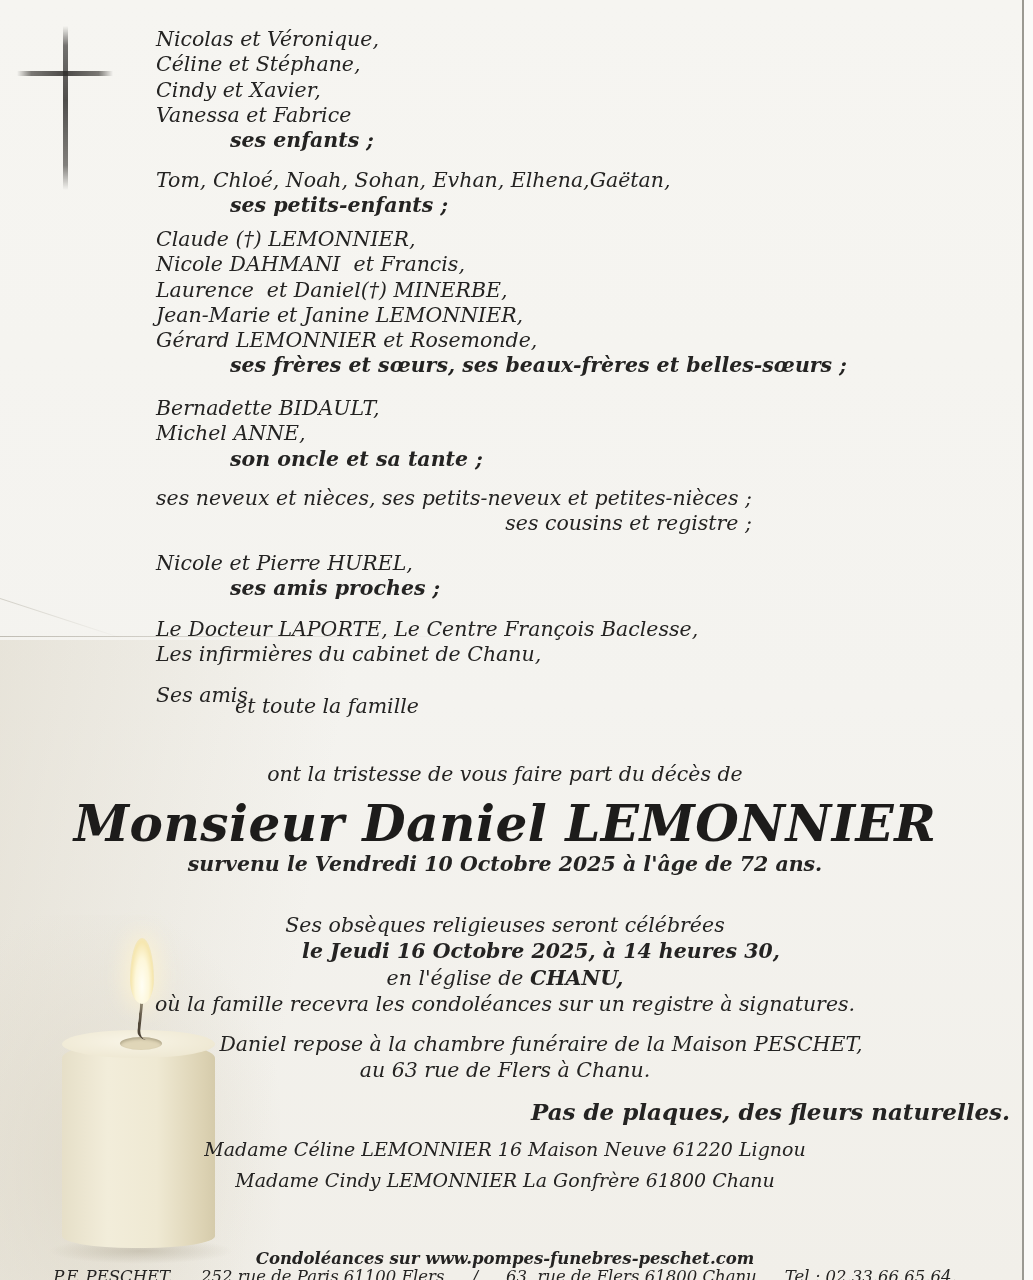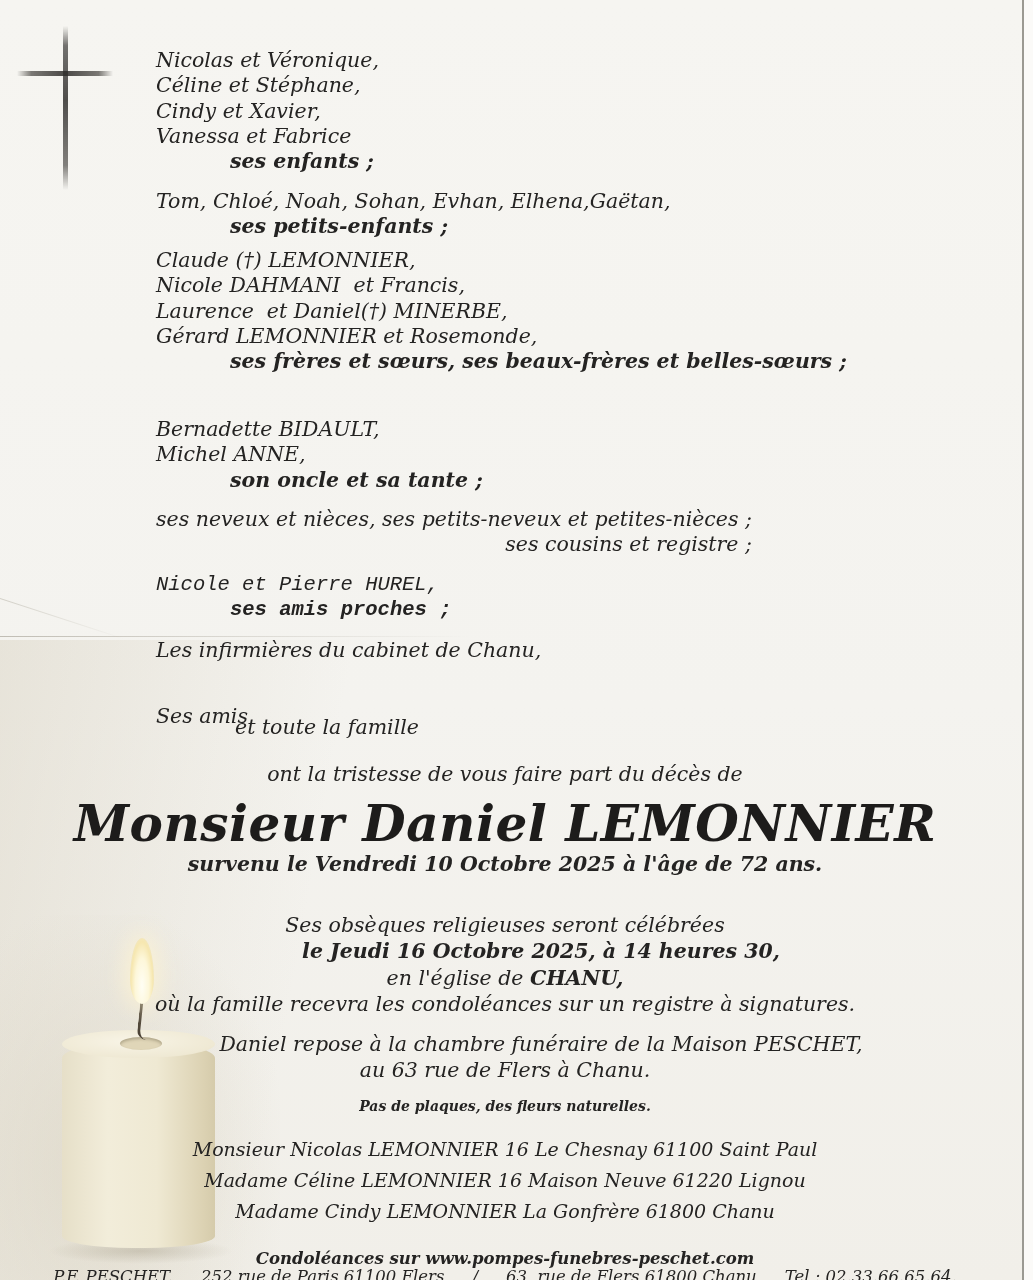--- a/index.html
+++ b/index.html
@@ -37,35 +37,35 @@
     background:#e0d6b8;box-shadow:inset 0 2px 3px rgba(120,110,85,.45);}
   .wick{position:absolute;left:139px;top:988px;width:10px;height:52px;
     border-left:3px solid #4c4336;border-radius:0 0 0 10px;transform:rotate(6deg);}
   .flame{position:absolute;left:130px;top:938px;width:24px;height:66px;
     background:radial-gradient(ellipse at 50% 72%,#fffef4 0%,#fdf7da 40%,#f6e7b0 65%,rgba(246,231,176,0) 95%);
     border-radius:50% 50% 50% 50% / 62% 62% 38% 38%;
     box-shadow:0 0 22px 6px rgba(255,244,210,.75);}
   .candle-shadow{position:absolute;left:48px;top:1238px;width:186px;height:26px;border-radius:50%;
     background:radial-gradient(ellipse,rgba(140,130,105,.30),rgba(140,130,105,0) 70%);}
   
-  .fblock{position:absolute;left:156px;font-size:20.5px;line-height:25.3px;white-space:pre-wrap;margin-top:21px;}
+  .fblock{position:absolute;left:156px;font-size:20.5px;line-height:25.3px;white-space:pre-wrap;}
   .fline{white-space:pre-wrap;}
   .frel{font-weight:bold;padding-left:74px;}
   .fb0{top:27px;} .fb1{top:168px;} .fb2{top:227px;} .fb3{top:396px;}
-  .fb4{top:486px;text-align:right;} .fb5{top:551px;font-family:Liberation Mono, monospace;} .fb6{top:617px;} .fb7{top:683px;}
+  .fb4{top:486px;text-align:right;} .fb5{top:551px;} .fb6{top:617px;} .fb7{top:683px;}
   .fb8{top:694px;left:235px;}
   .centered{position:absolute;left:0;width:1010px;text-align:center;}
   #announcement{top:762px;font-size:20.5px;}
   #deceased-name{top:794px;font-size:50px;font-weight:bold;letter-spacing:.5px;color:#1d1c1b;}
   #death-line{top:852px;font-size:20.5px;font-weight:bold;}
   #ceremony{top:912px;font-size:20.5px;line-height:26.3px;}
   #ceremony .shift, #repose .shift{position:relative;left:36px;}
   #ceremony .bold-line{font-weight:bold;}
   #repose{top:1031px;font-size:20.5px;line-height:26.3px;}
-  #flowers{top:1098px;font-size:14px;font-weight:bold;}
+  #flowers{top:1098px;font-size:23px;font-weight:bold;text-align:right;}
   #addresses{top:1134px;font-size:19px;line-height:30.8px;}
   #footer-condolences{top:1249px;font-size:16.5px;font-weight:bold;}
   #footer-agency{top:1267px;font-size:16.5px;}
   #footer-agency span{margin:0 14px;}
 </style>
 </head>
 <body>
 
 <div id="page">
 
@@ -82,25 +82,25 @@
   <div class="candle-shadow"></div>
   <div class="candle-body"></div>
   <div class="candle-top"></div>
   <div class="candle-hole"></div>
   <div class="wick"></div>
   <div class="flame"></div>
 
   <div id="family-container">
       <div class="fblock fb0"><div class="fline">Nicolas et Véronique,</div><div class="fline">Céline et Stéphane,</div><div class="fline">Cindy et Xavier,</div><div class="fline">Vanessa et Fabrice</div><div class="frel">ses enfants ;</div></div>
       <div class="fblock fb1"><div class="fline">Tom, Chloé, Noah, Sohan, Evhan, Elhena,Gaëtan,</div><div class="frel">ses petits-enfants ;</div></div>
-      <div class="fblock fb2"><div class="fline">Claude (†) LEMONNIER,</div><div class="fline">Nicole DAHMANI  et Francis,</div><div class="fline">Laurence  et Daniel(†) MINERBE,</div><div class="fline">Gérard LEMONNIER et Rosemonde,</div><div class="frel">ses frères et sœurs, ses beaux-frères et belles-sœurs ;</div></div>
+      <div class="fblock fb2"><div class="fline">Claude (†) LEMONNIER,</div><div class="fline">Nicole DAHMANI  et Francis,</div><div class="fline">Laurence  et Daniel(†) MINERBE,</div><div class="fline">Jean-Marie et Janine LEMONNIER,</div><div class="fline">Gérard LEMONNIER et Rosemonde,</div><div class="frel">ses frères et sœurs, ses beaux-frères et belles-sœurs ;</div></div>
       <div class="fblock fb3"><div class="fline">Bernadette BIDAULT,</div><div class="fline">Michel ANNE,</div><div class="frel">son oncle et sa tante ;</div></div>
       <div class="fblock fb4"><div class="fline">ses neveux et nièces, ses petits-neveux et petites-nièces ;</div><div class="fline">ses cousins et registre ;</div></div>
       <div class="fblock fb5"><div class="fline">Nicole et Pierre HUREL,</div><div class="frel">ses amis proches ;</div></div>
-      <div class="fblock fb6"><div class="fline">Les infirmières du cabinet de Chanu,</div></div>
+      <div class="fblock fb6"><div class="fline">Le Docteur LAPORTE, Le Centre François Baclesse,</div><div class="fline">Les infirmières du cabinet de Chanu,</div></div>
       <div class="fblock fb7"><div class="fline">Ses amis</div></div>
       <div class="fblock fb8"><div class="fline">et toute la famille</div></div>
     </div>
 
   <div class="centered" id="announcement">ont la tristesse de vous faire part du décès de</div>
 
   <div class="centered" id="deceased-name">Monsieur Daniel LEMONNIER</div>
 
   <div class="centered" id="death-line">survenu le Vendredi 10 Octobre 2025 à l'âge de 72 ans.</div>
 
@@ -112,21 +112,20 @@
   </div>
 
   <div class="centered" id="repose">
     <div class="shift">Daniel repose à la chambre funéraire de la Maison PESCHET,</div>
     <div>au 63 rue de Flers à Chanu.</div>
   </div>
 
   <div class="centered" id="flowers">Pas de plaques, des fleurs naturelles.</div>
 
   <div class="centered" id="addresses">
-      <div>Monsieur Nicolas LEMONNIER 16 Le Chesnay 61100 Saint Paul</div>
       <div>Madame Céline LEMONNIER 16 Maison Neuve 61220 Lignou</div>
       <div>Madame Cindy LEMONNIER La Gonfrère 61800 Chanu</div>
     </div>
 
   <div class="centered" id="footer-condolences">Condoléances sur www.pompes-funebres-peschet.com</div>
 
   <div class="centered" id="footer-agency">
     <span>P.F. PESCHET.</span><span>252 rue de Paris 61100 Flers</span><span>/</span><span>63, rue de Flers 61800 Chanu</span><span>Tel : 02.33.66.65.64.</span>
   </div>
 

